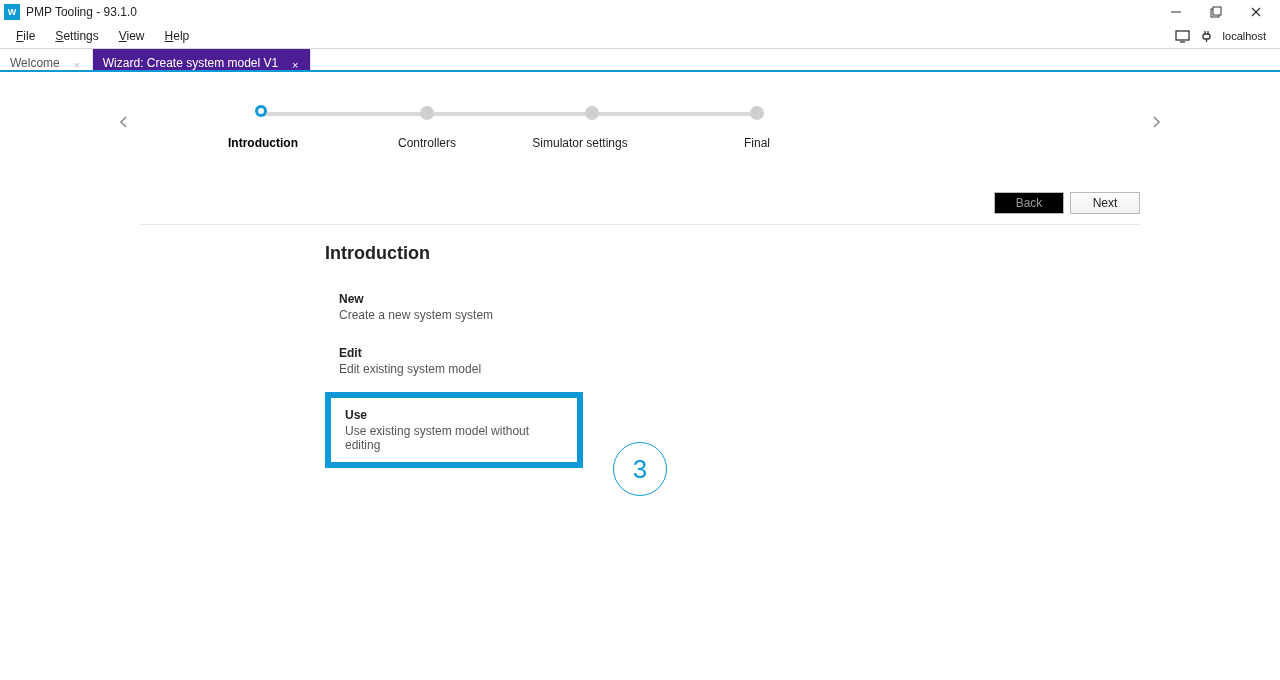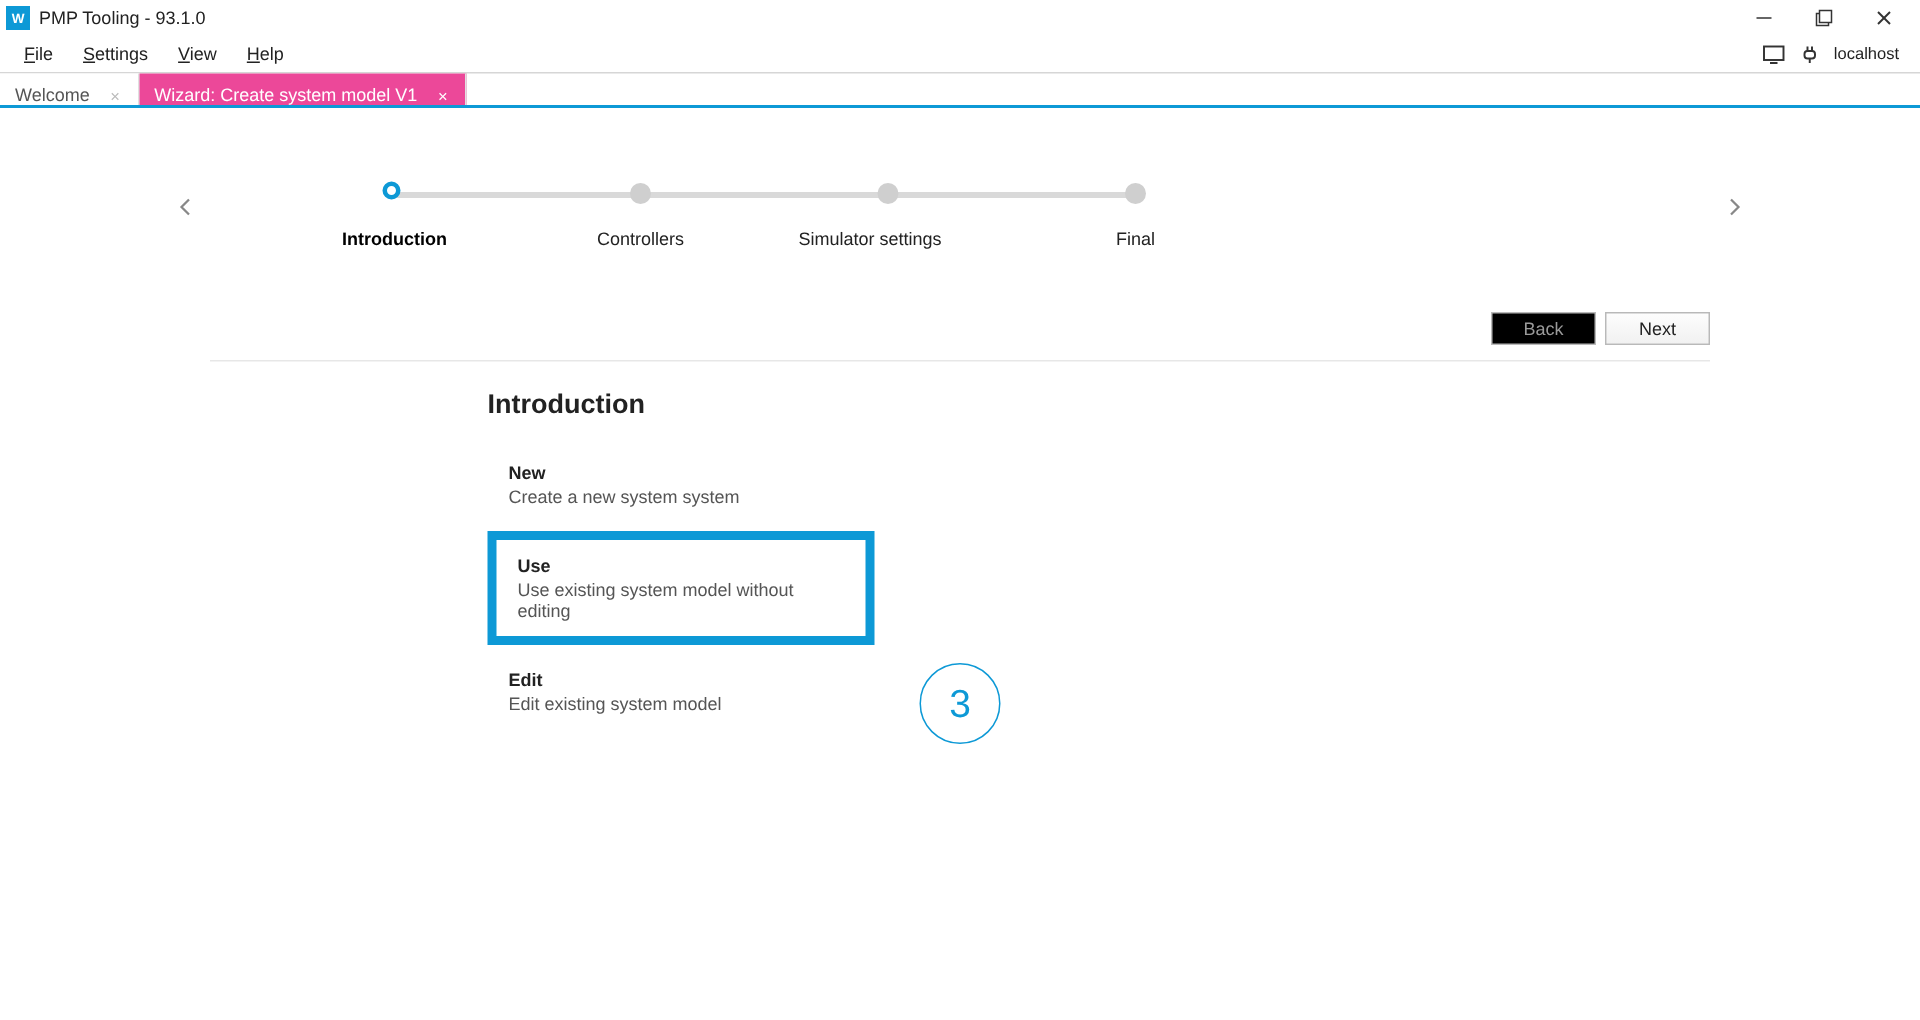--- a/index.html
+++ b/index.html
@@ -80,21 +80,21 @@
     border-right: 1px solid #e0e0e0;
   }
   .tab .close {
     width: 10px; height: 10px;
     display:flex;align-items:center;justify-content:center;
     font-size: 11px;
     line-height: 1;
   }
   .tab.inactive { background: #fff; color: #555; }
   .tab.inactive .close { color: #bbb; }
-  .tab.active { background: #ec4899; color: #fff; }
+  .tab.active { background: #4c1d95; color: #fff; }
   .tab.active .close { color: #fff; }
   
   .wizard-wrap {
     padding: 30px 110px 0 110px;
   }
   .stepper-row {
     display: flex;
     align-items: flex-start;
   }
   .arrow {
@@ -203,21 +203,21 @@
     width: 54px; height: 54px;
     border-radius: 50%;
     border: 1px solid #0d99d6;
     background: rgba(255,255,255,0.85);
     color:#0d99d6;
     font-size: 26px;
     display:flex;align-items:center;justify-content:center;
     font-weight: 300;
   }
   
-  .wizard-wrap { position: relative; margin-top: 16px; }
+  .wizard-wrap { position: relative; }
   body { position: relative; }
 </style>
 </head>
 <body>
 
 <div class="titlebar">
   <div class="app-icon">W</div>
   <div class="title-text">PMP Tooling - 93.1.0</div>
   <div class="spacer"></div>
   <div class="winbtn">
@@ -309,26 +309,26 @@
   </div>
 
   <div class="intro">
     <div class="intro-title">Introduction</div>
 
     <div class="choice">
       <div class="ch-title">New</div>
       <div class="ch-desc">Create a new system system</div>
     </div>
 
+    <div class="choice">
+      <div class="ch-title">Edit</div>
+      <div class="ch-desc">Edit existing system model</div>
+    </div>
+
     <div class="choice selected">
       <div class="ch-title">Use</div>
       <div class="ch-desc">Use existing system model without editing</div>
     </div>
-
-    <div class="choice">
-      <div class="ch-title">Edit</div>
-      <div class="ch-desc">Edit existing system model</div>
-    </div>
   </div>
 
 </div>
 
 <div class="callout">3</div>
 
 </body></html>

